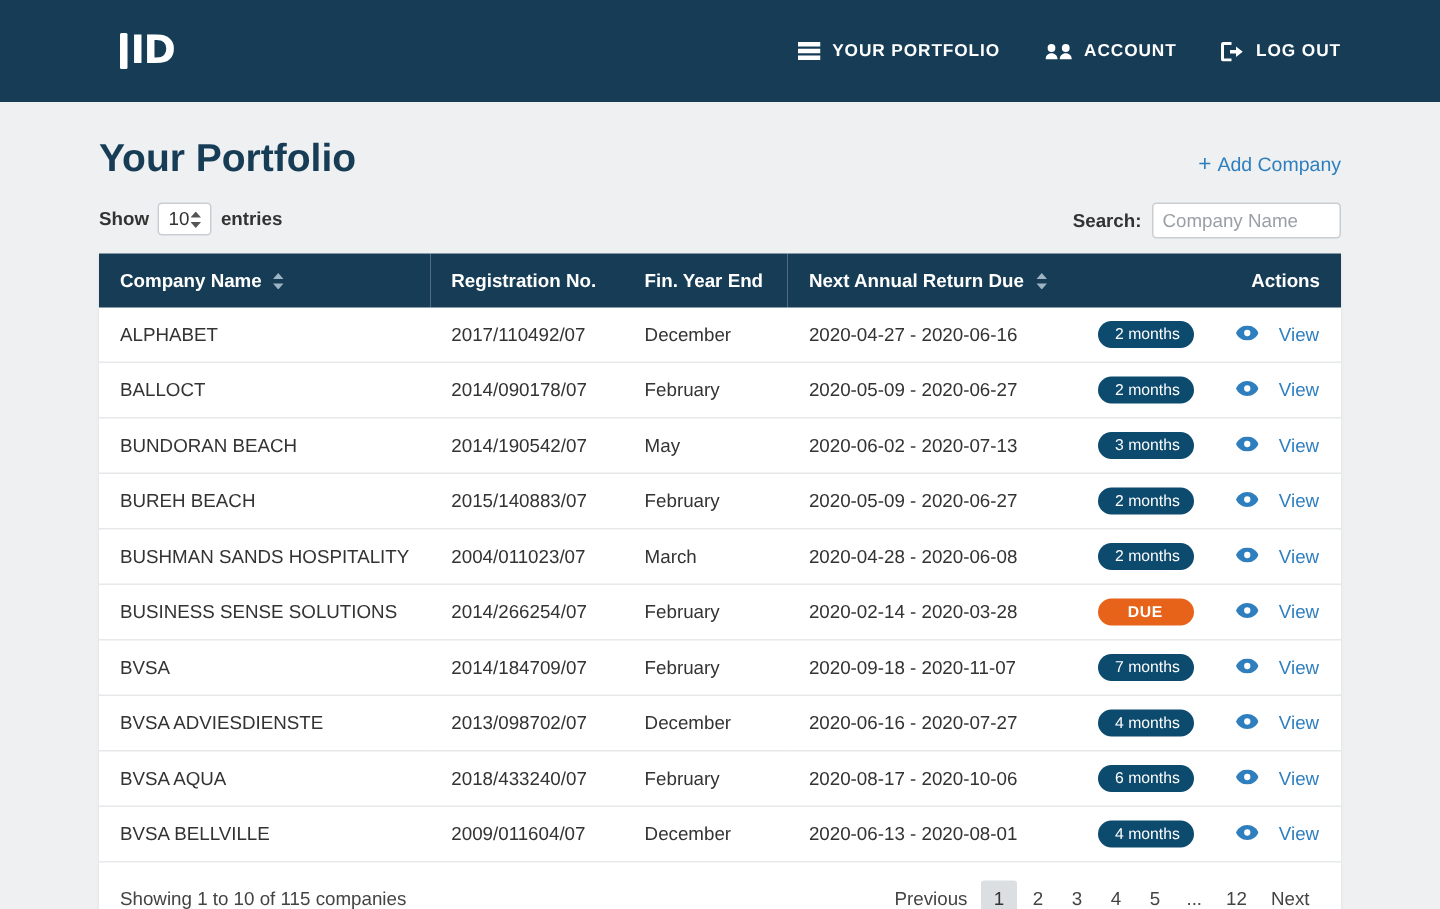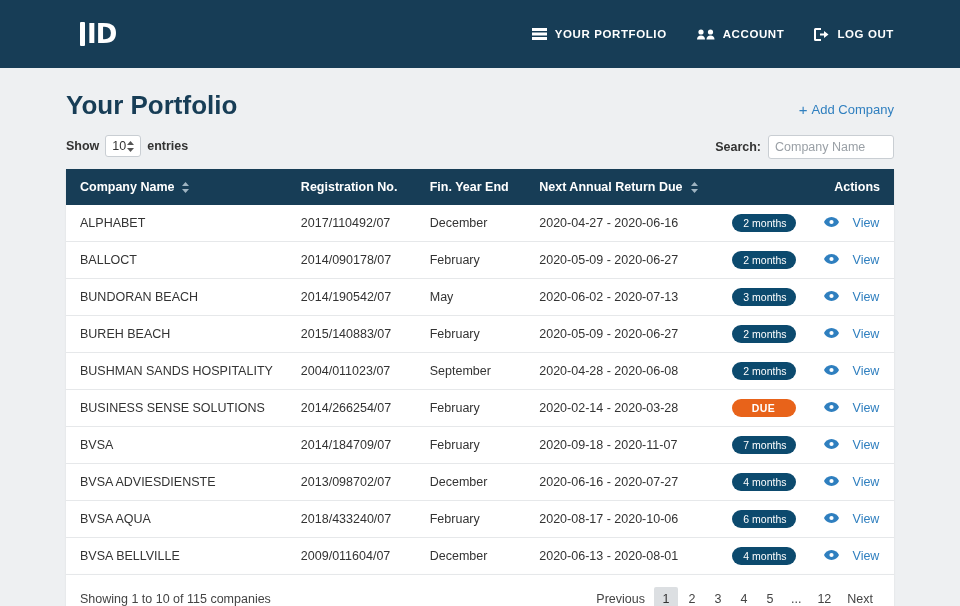--- a/index.html
+++ b/index.html
@@ -396,21 +396,21 @@
               <span><svg width="15" height="10" viewBox="0 0 15 10">
                   <path d="M7.5 0C4 0 1.2 2.2 0 5c1.2 2.8 4 5 7.5 5S13.8 7.8 15 5C13.8 2.2 11 0 7.5 0z" fill="#2f7fbf"></path>
                   <circle cx="7.5" cy="5" r="2.1" fill="#ffffff"></circle>
                 </svg></span>
               <span>View</span>
             </span></td>
         </tr>
         <tr>
           <td class="col-name">BUSHMAN SANDS HOSPITALITY</td>
           <td class="col-reg">2004/011023/07</td>
-          <td class="col-fye">September</td>
+          <td class="col-fye">March</td>
           <td class="col-due">
             <div class="due-cell">
               <span class="due-text">2020-04-28 - 2020-06-08</span>
               <span class="badge grey">2 months</span>
             </div>
           </td>
           <td class="col-actions"><span class="view-link">
               <span><svg width="15" height="10" viewBox="0 0 15 10">
                   <path d="M7.5 0C4 0 1.2 2.2 0 5c1.2 2.8 4 5 7.5 5S13.8 7.8 15 5C13.8 2.2 11 0 7.5 0z" fill="#2f7fbf"></path>
                   <circle cx="7.5" cy="5" r="2.1" fill="#ffffff"></circle>

